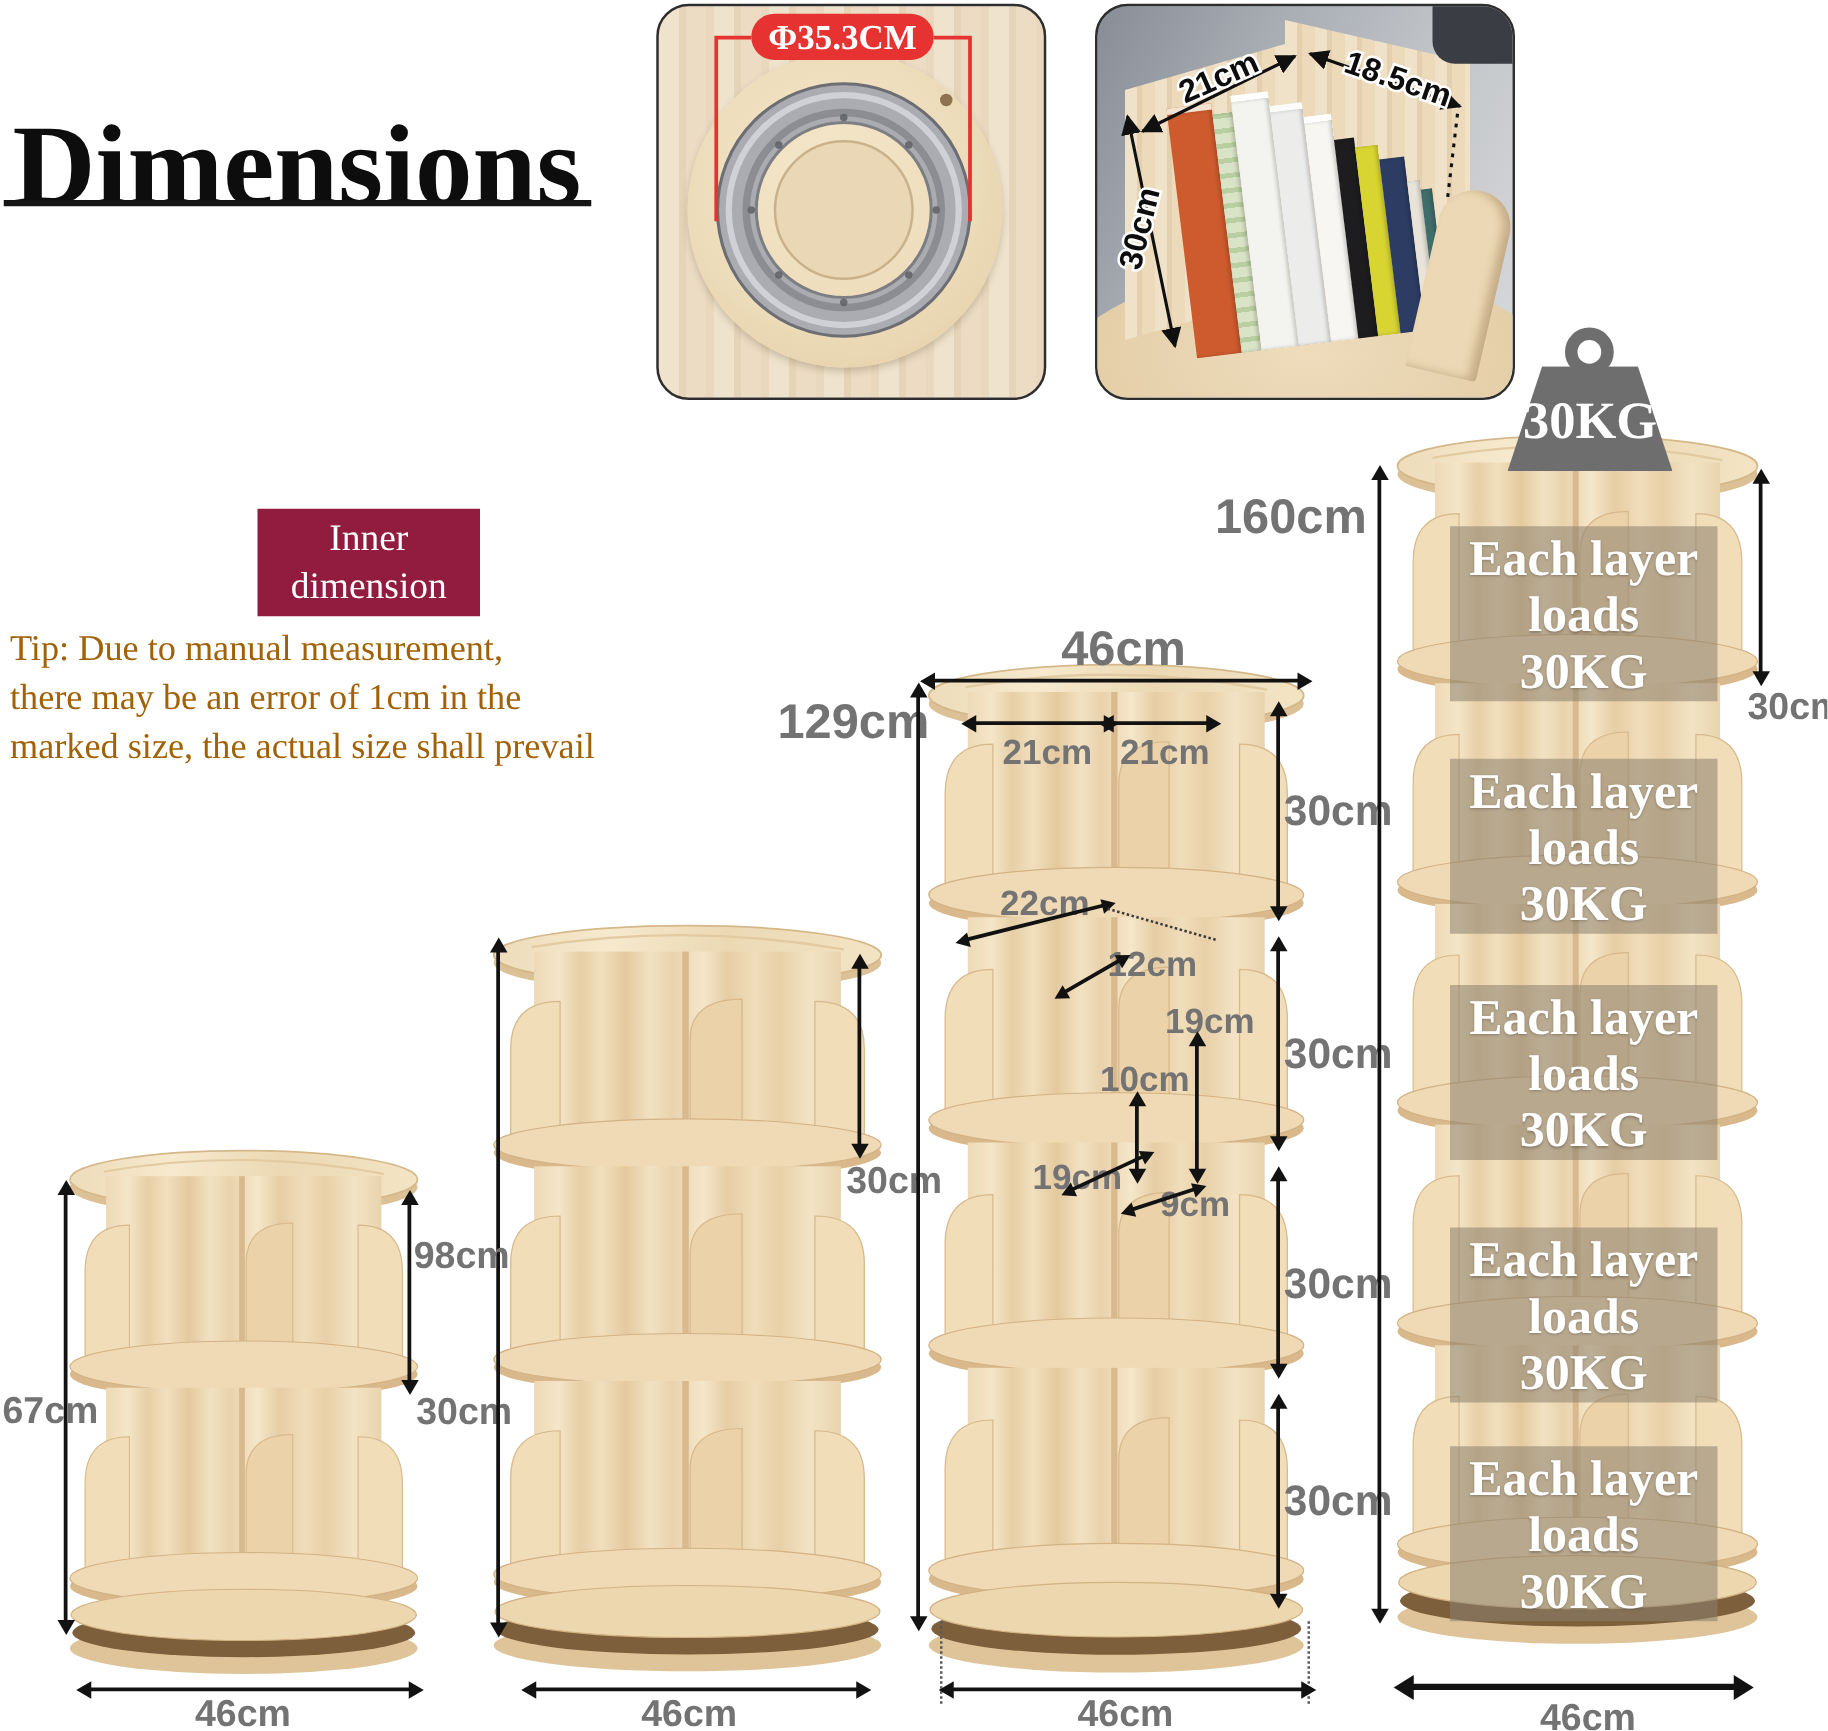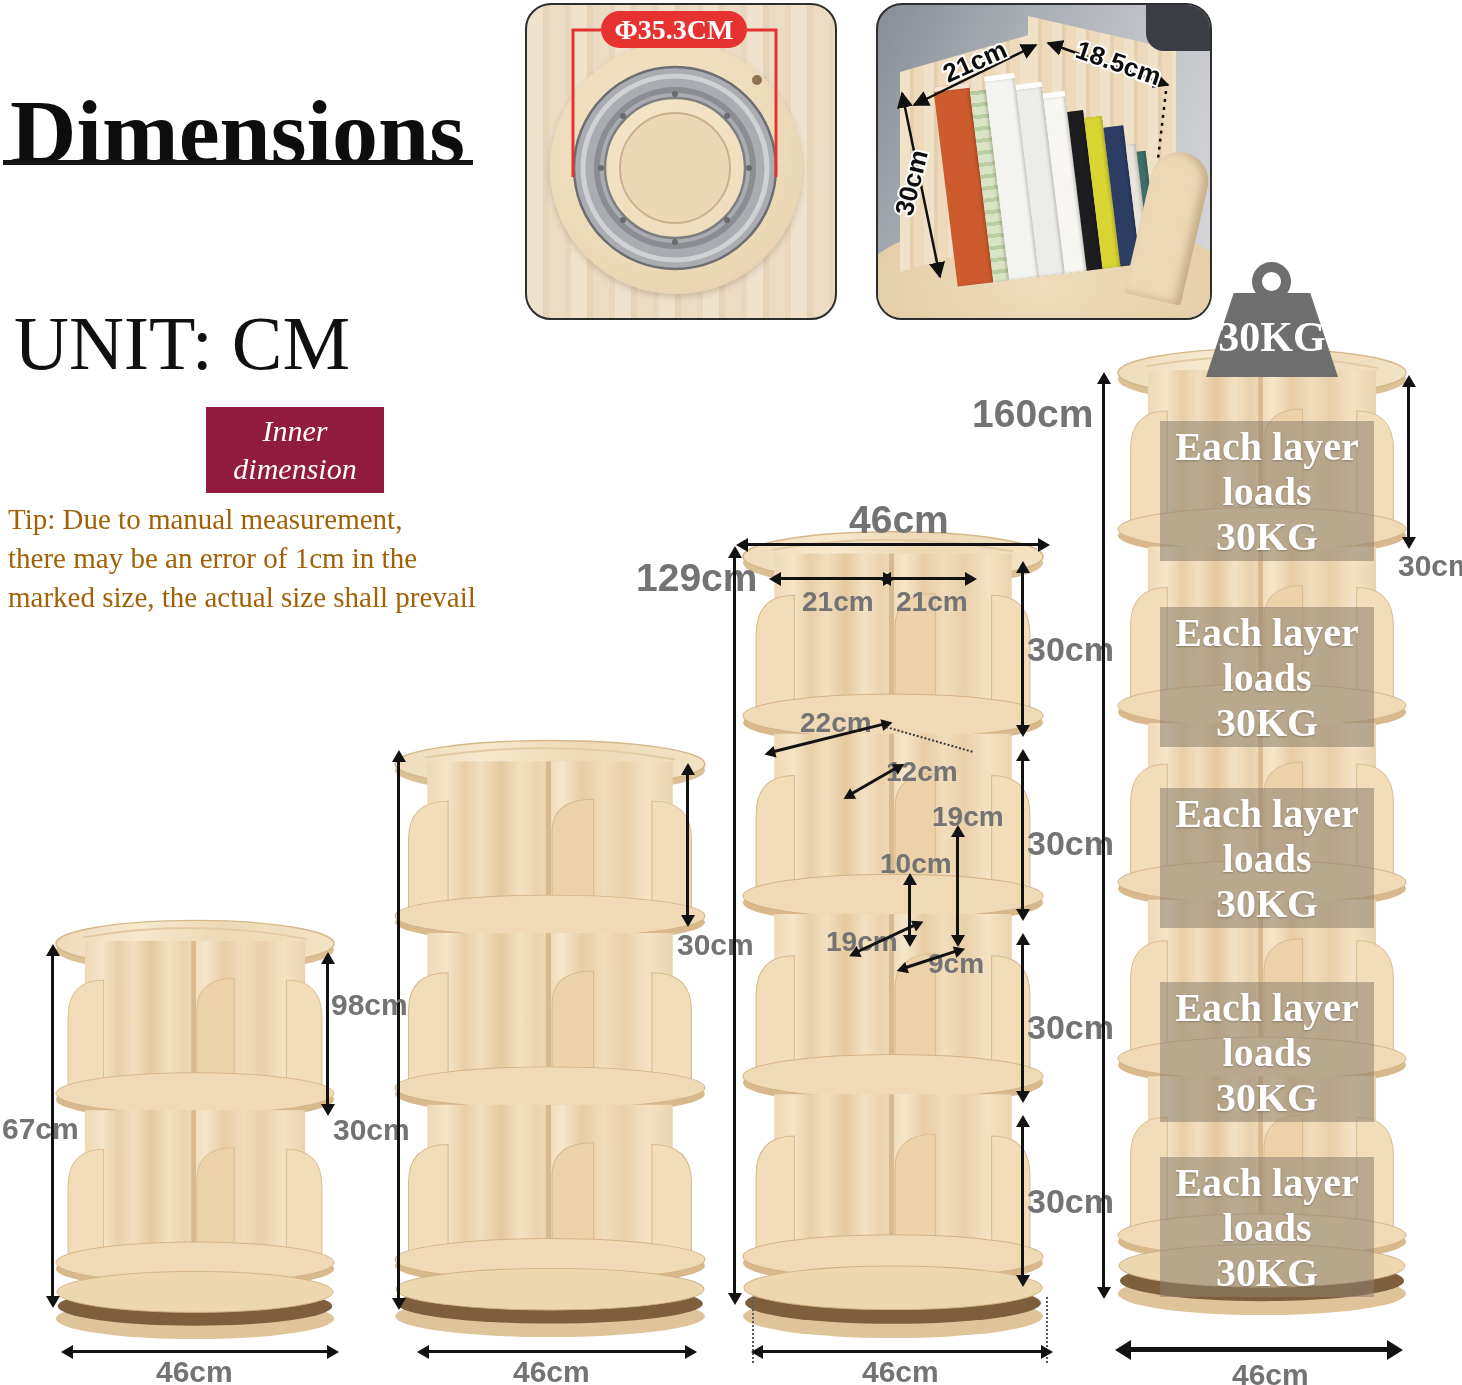--- a/index.html
+++ b/index.html
@@ -5,21 +5,21 @@
   html,body{margin:0;padding:0;background:#fff;}
   .stage{position:relative;width:1462px;height:1385px;background:#fff;overflow:hidden;
          font-family:"Liberation Sans",sans-serif;}
   
   .title{position:absolute;left:10px;top:34px;font:700 92px/1.1 "Liberation Serif",serif;color:#0d0d0d;margin-top:48px;}
   .title-rule{position:absolute;left:3px;top:160px;width:470px;height:5px;background:#161616;}
   .unit-heading{position:absolute;left:14px;top:302px;font:400 76px/1.1 "Liberation Serif",serif;color:#101010;}
   .badge{position:absolute;top:407px;width:178px;height:86px;color:#fff;text-align:center;
          font:400 30px/38px "Liberation Serif",serif;display:flex;flex-direction:column;
          align-items:center;justify-content:center;box-sizing:border-box;padding:0 4px;}
-  .badge-1{left:18px;} .badge-2{left:206px;font-style:italic;}
+  .badge-1{left:18px;} .badge-2{left:206px;}
   .tip{position:absolute;left:8px;top:500px;font:400 29px/39px "Liberation Serif",serif;color:#a16207;}
   
   .pcard{position:absolute;top:3px;height:313px;border:2px solid #2e2e2e;border-radius:26px;overflow:hidden;}
   .pcard-turntable{left:525px;width:308px;
      background:repeating-linear-gradient(90deg,#efe3cd 0 16px,#e6d4b8 16px 22px,#ecdcc4 22px 38px,#e9d8bd 38px 44px);}
   .pcard-books{left:876px;width:332px;
      background:linear-gradient(115deg,#878d96 0%,#a7acb3 30%,#c2c5c9 62%,#d8d9db 100%);}
   .wood-disc{position:absolute;left:23px;top:37px;width:252px;height:252px;border-radius:50%;
      background:radial-gradient(circle at 45% 40%,#f4e7ca 0%,#eddcba 55%,#e2cba3 100%);
      box-shadow:0 3px 6px rgba(90,70,40,.25);}
@@ -118,21 +118,20 @@
       <g id="base">
         <ellipse cx="150" cy="46" rx="149" ry="23" fill="#dec498"></ellipse>
         <ellipse cx="150" cy="32" rx="147" ry="22" fill="#7d5f3c"></ellipse>
         <ellipse cx="150" cy="16" rx="148" ry="23" fill="#ecd7ae" stroke="#d2b183" stroke-width="1"></ellipse>
       </g>
     </defs>
   </svg>
 
   <div class="title">Dimensions</div>
   <div class="title-rule"></div>
-  <div class="unit-heading">UNIT: CM</div>
 
   <div class="badge badge-2" style="background-color: rgb(145, 28, 64);">Inner dimension</div>
 
   <div class="tip">
     <div>Tip: Due to manual measurement,</div>
     <div>there may be an error of 1cm in the</div>
     <div>marked size, the actual size shall prevail</div>
   </div>
 
   <div class="pcard pcard-turntable">
@@ -243,21 +242,21 @@
 
   <div class="av" style="left:397px;top:761px;height:538px;"></div>
   <div class="lb s30" style="left:331px;top:988px;">98cm</div>
   <div class="av" style="left:686px;top:774px;height:142px;"></div>
   <div class="lb s30" style="left:677px;top:928px;">30cm</div>
   <div class="ah" style="left:428px;top:1350px;width:258px;"></div>
   <div class="lb s30" style="left:513px;top:1355px;">46cm</div>
 
   <div class="lb s38" style="left:849px;top:498px;">46cm</div>
   <div class="ah" style="left:747px;top:543px;width:292px;"></div>
-  <div class="lb s38" style="left:622px;top:556px;margin-left:14px;">129cm</div>
+  <div class="lb s38" style="left:622px;top:556px;">129cm</div>
   <div class="av" style="left:733px;top:557px;height:737px;"></div>
 
   <div class="ah" style="left:780px;top:577px;width:104px;"></div>
   <div class="ah" style="left:890px;top:577px;width:76px;"></div>
   <div class="lb" style="left:802px;top:586px;">21cm</div>
   <div class="lb" style="left:896px;top:586px;">21cm</div>
 
   <div class="av" style="left:1021px;top:572px;height:154px;"></div>
   <div class="lb s34" style="left:1027px;top:630px;">30cm</div>
 

